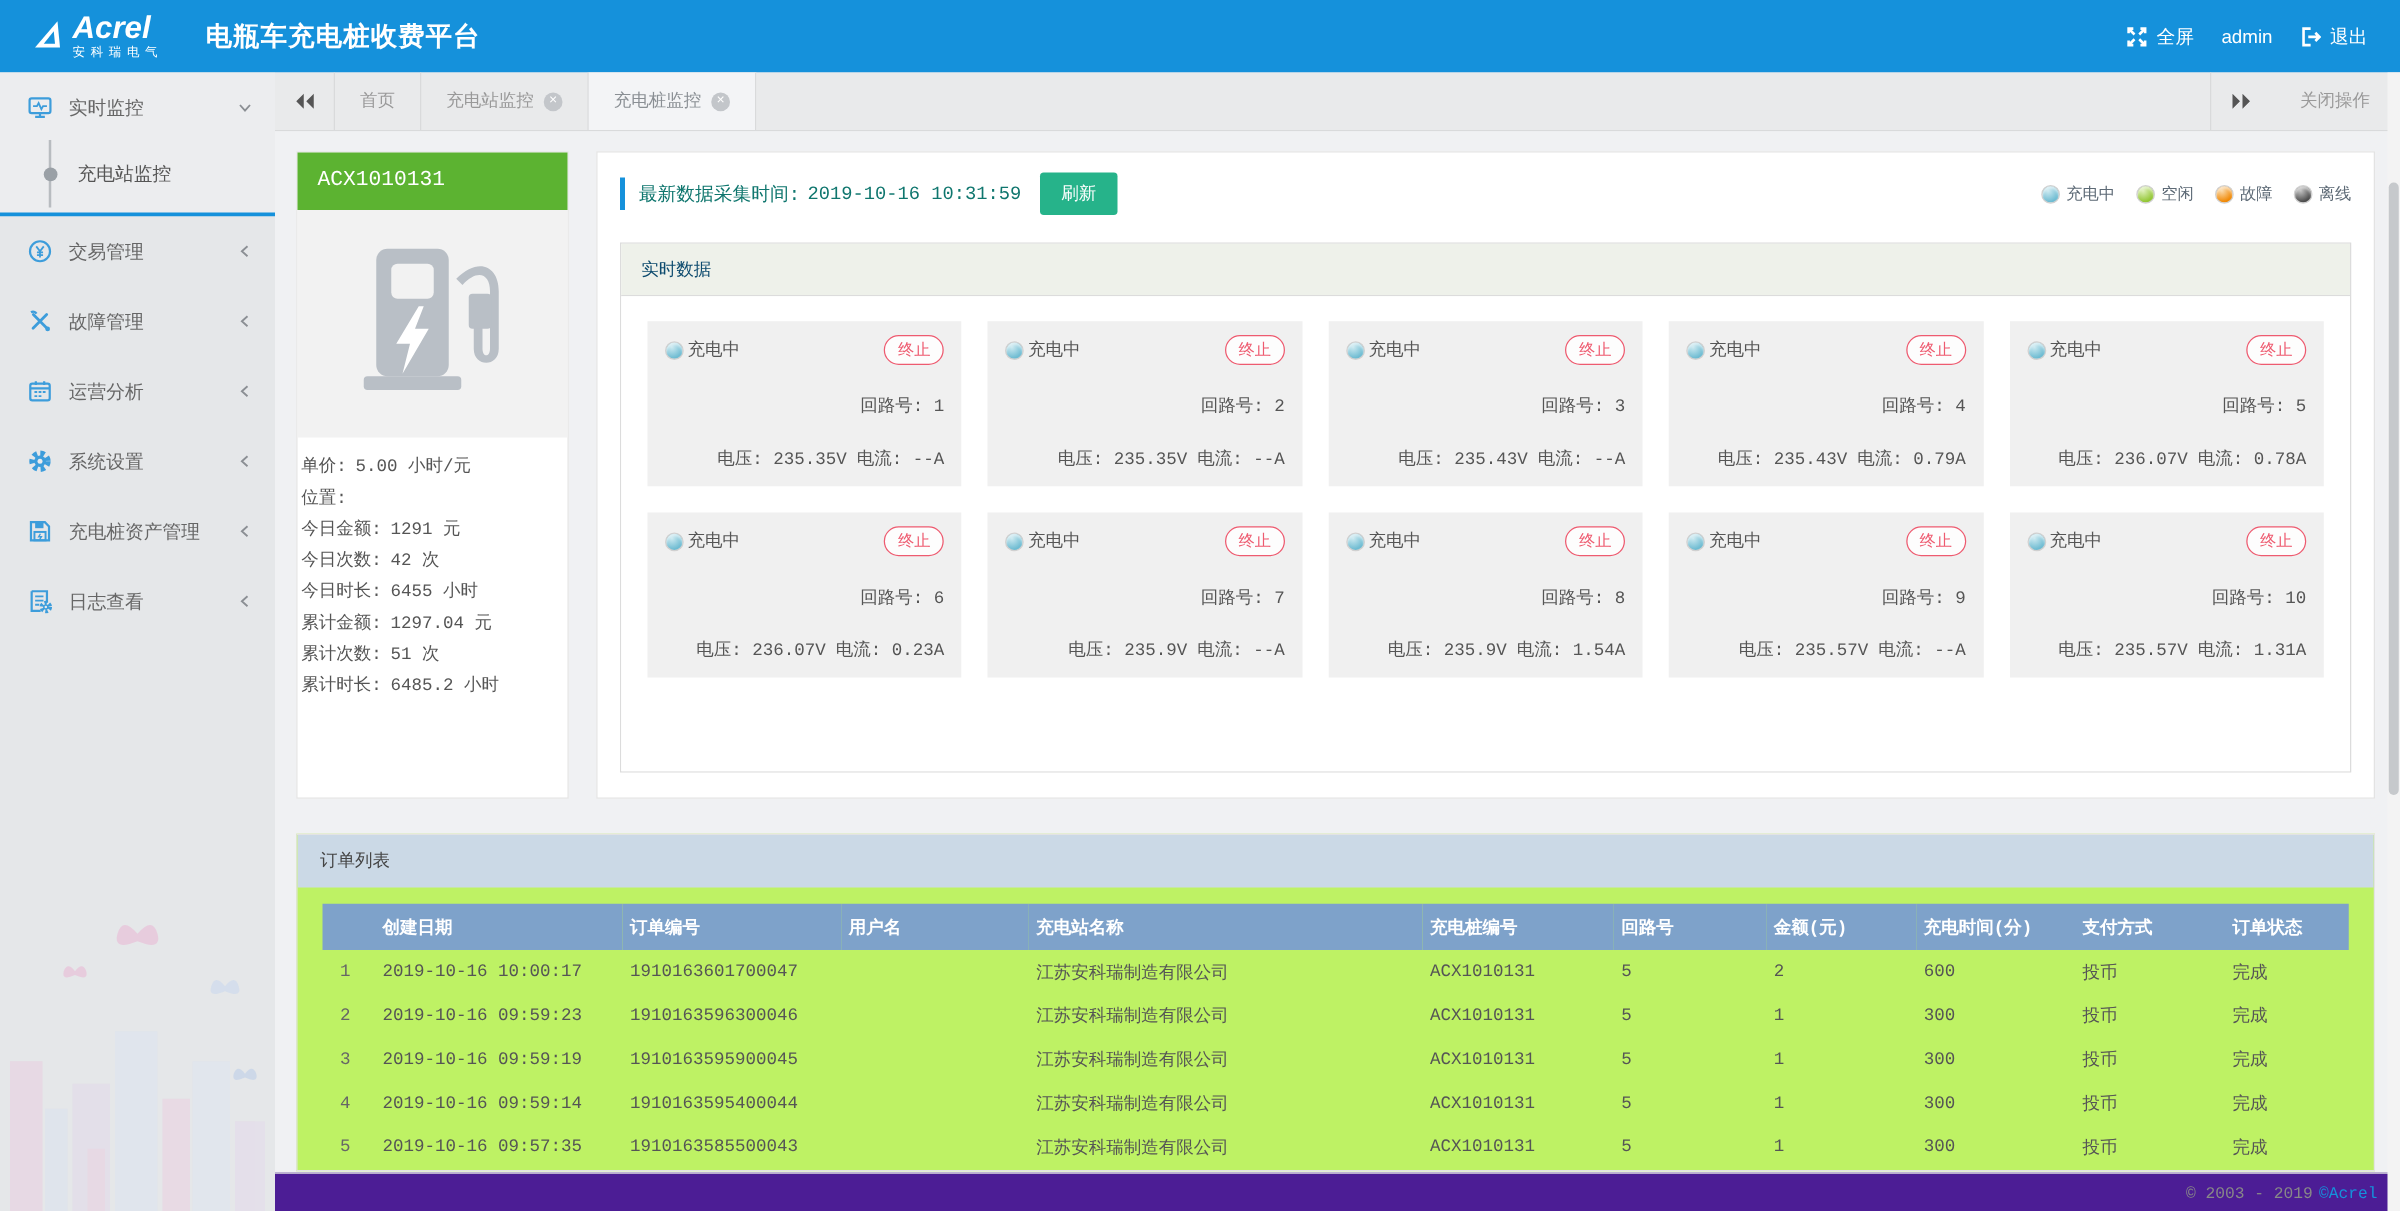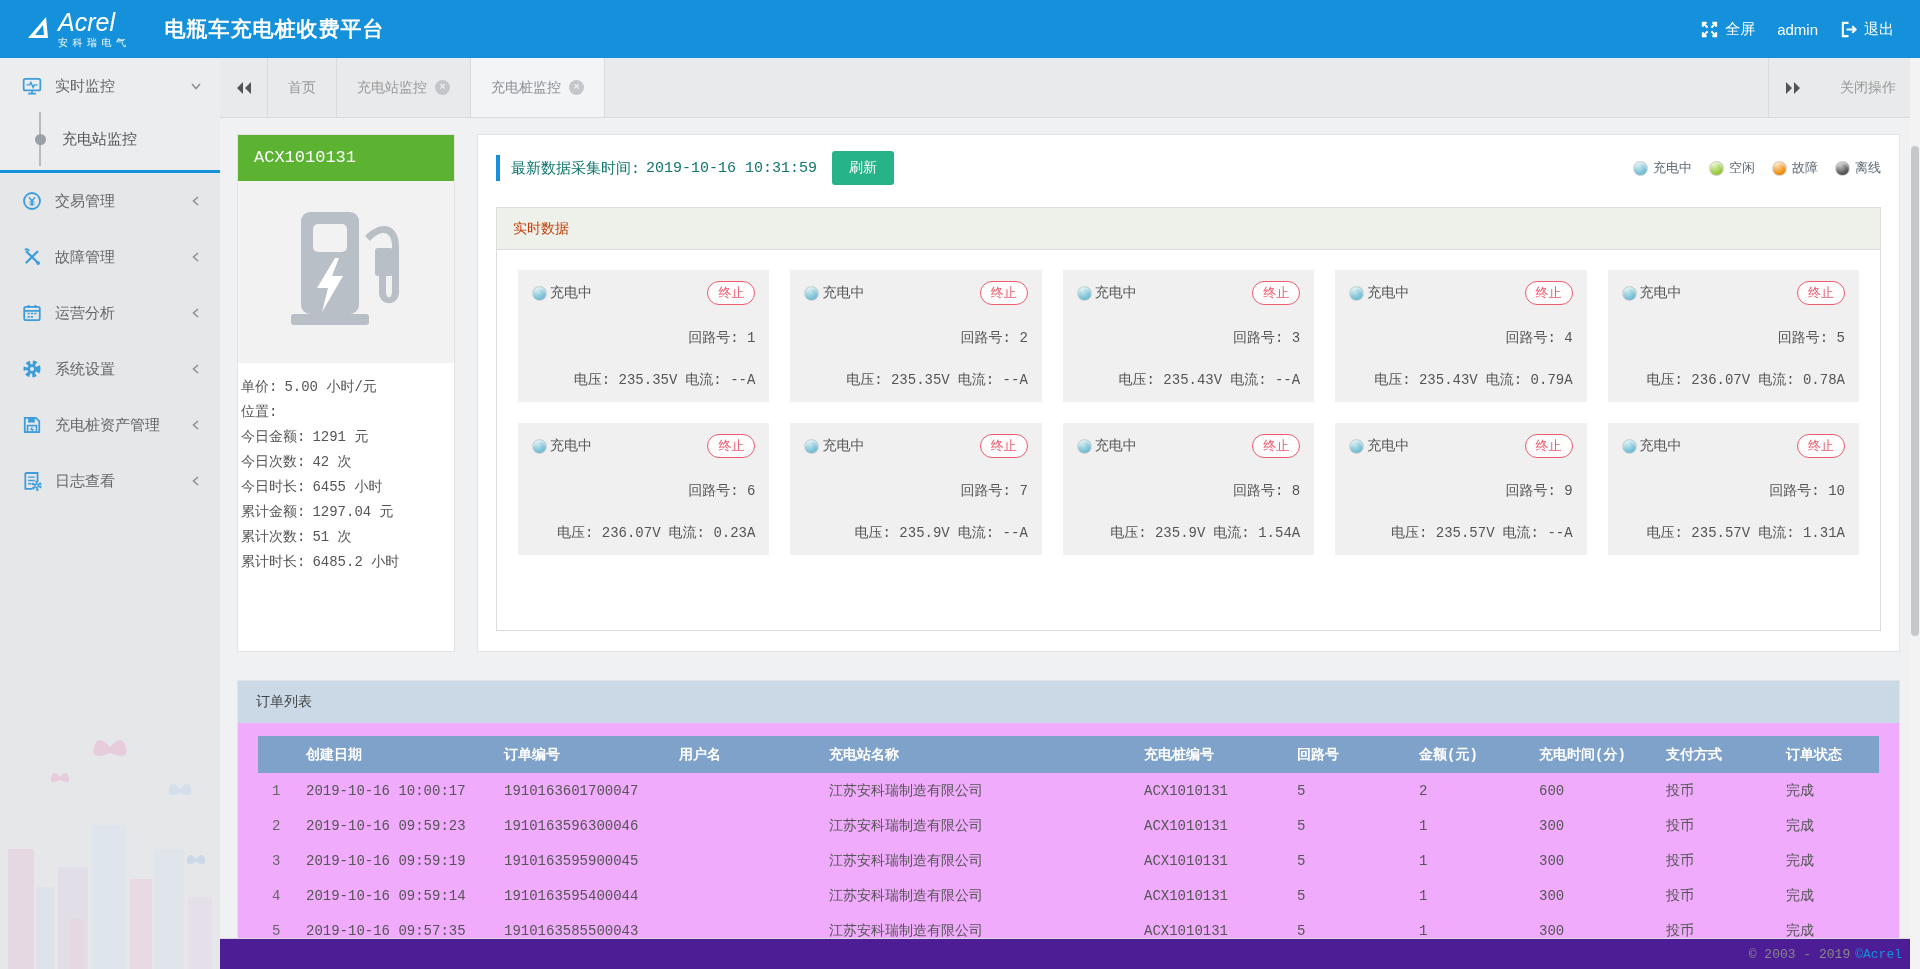--- a/index.html
+++ b/index.html
@@ -8,21 +8,21 @@
   }
   *{box-sizing:border-box; margin:0; padding:0;}
   html,body{width:1920px; height:969px; overflow:hidden;}
   body{font-family:"Liberation Sans","DejaVu Sans",sans-serif; background:#f0f1f3; color:#555;}
 
   
   .app-header{height:58px; background:var(--accent); display:flex; align-items:center; padding:0 26px; color:#fff;}
   .logo{display:flex; align-items:center; margin-right:34px;}
   .logo-mark{width:26px; height:30px; margin-right:6px;}
   .logo-texts{display:flex; flex-direction:column; line-height:1;}
-  .logo-name{font-size:25px; font-weight:normal; font-style:italic; letter-spacing:0px;}
+  .logo-name{font-size:25px; font-weight:bold; font-style:italic; letter-spacing:0px;}
   .logo-sub{font-size:10px; letter-spacing:4.5px; margin-top:3px;}
   .app-title{font-size:21px; font-weight:bold; letter-spacing:1px;}
   .header-right{margin-left:auto; display:flex; align-items:center; gap:22px; font-size:15px;}
   .header-link{display:flex; align-items:center; gap:7px; cursor:pointer;text-align:right;}
   .header-link svg{display:block;}
 
   
   .main-row{display:flex; height:911px;font-family:Liberation Mono, monospace;}
   .sidebar{width:220px; background:#e5e7e9; position:relative; flex-shrink:0; overflow:hidden;}
   .content-col{flex:1; display:flex; flex-direction:column; min-width:0;}
@@ -34,21 +34,21 @@
   .sb-item .sb-icon{width:20px; height:20px; margin-right:13px; display:flex; align-items:center; justify-content:center;}
   .sb-item .sb-label{flex:1; white-space:nowrap;}
   .sb-item .sb-caret{color:#8b8f94; display:flex;}
   .sb-sub{padding-bottom:6px;}
   .sb-subitem{position:relative; height:50px; display:flex; align-items:center; padding-left:62px; font-size:15px; color:#555; cursor:pointer;}
   .sb-track{position:absolute; left:39px; top:-2px; bottom:-2px; width:2px; background:#b8bcc0;}
   .sb-dot{position:absolute; left:34.5px; top:50%; margin-top:-5.5px; width:11px; height:11px; border-radius:50%; background:#9aa0a6;}
   .sb-deco{position:absolute; left:0; right:0; bottom:0; height:240px; pointer-events:none;}
 
   
-  .tabbar{height:60px; background:#e9eaeb; display:flex; align-items:stretch; border-bottom:1px solid #d9dadb; flex-shrink:0;}
+  .tabbar{height:47px; background:#e9eaeb; display:flex; align-items:stretch; border-bottom:1px solid #d9dadb; flex-shrink:0;}
   .tab-nav{width:48px; display:flex; align-items:center; justify-content:center; border-right:1px solid #d9dadb; color:#555; cursor:pointer;}
   .tab-nav.right{border-right:0; border-left:1px solid #d9dadb; margin-left:auto;}
   .tab{display:flex; align-items:center; gap:8px; padding:0 20px; font-size:14px; color:#999; border-right:1px solid #d9dadb; cursor:pointer;}
   .tab.active{background:#f3f4f6; color:#8a8f94;}
   .tab-close{width:15px; height:15px; border-radius:50%; background:#c3c6ca; color:#fff; font-size:11px; line-height:15px; text-align:center; display:inline-block;}
   .tab-closeops{display:flex; align-items:center; padding:0 24px; font-size:14px; color:#999; border-left:0; cursor:pointer;}
 
   
   .content-scroll{flex:1; padding:16px 20px 0 17px; overflow:hidden; background:#f0f1f3;}
   .top-row{display:flex; gap:22px;}
@@ -65,32 +65,32 @@
   .monitor-top{display:flex; align-items:center; height:36px;}
   .blue-bar{width:4px; height:26px; background:var(--accent); margin-right:11px;}
   .latest-label, .latest-time{font-size:15px; color:#0f766e;}
   .latest-time{margin-left:6px;}
   .refresh-btn{margin-left:15px; background:var(--teal); color:#fff; border:0; font-size:14px; padding:8px 17px; border-radius:3px; cursor:pointer; font-family:inherit;}
   .legend{margin-left:auto; display:flex; align-items:center; gap:17px;}
   .legend-item{display:flex; align-items:center; gap:5px; font-size:13px; color:#5d6a76;}
   .status-dot{width:15px; height:15px; border-radius:50%; border:1px solid #d0d0d0; box-shadow:inset 0 2px 2px rgba(255,255,255,.6);}
 
   .rt-panel{margin-top:21px; border:1px solid #dcdcdc; height:424px; display:flex; flex-direction:column;}
-  .rt-head{height:42px; background:#eef1ea; border-bottom:1px solid #dcdcdc; font-size:14px; color:#c2410c; display:flex; align-items:center; padding:0 16px;}
+  .rt-head{height:42px; background:#eef1ea; border-bottom:1px solid #dcdcdc; font-size:14px; color:#0c4a6e; display:flex; align-items:center; padding:0 16px;}
   .rt-body{flex:1; background:#fff; padding:20px 21px;}
   .circuit-grid{display:grid; grid-template-columns:repeat(5,1fr); gap:21px;}
   .circuit-card{background:#f0f0f0; padding:11px 14px 13px; font-size:14px; color:#555;}
   .cc-top{display:flex; align-items:center;}
   .cc-status{display:flex; align-items:center; gap:3px;}
   .cc-pill{margin-left:auto; border:1px solid var(--red); color:var(--red); background:rgba(255,255,255,.85); font-size:13px; padding:2px 10px; border-radius:12px; cursor:pointer; font-family:inherit;}
   .cc-line{text-align:right; margin-top:24px; white-space:nowrap;}
   .cc-line .sep{display:inline-block; width:8px;}
 
   
-  .orders-panel{margin-top:28px; height:270px; background:#f0abfc; border:1px solid #e3e3e3; overflow:hidden;}
+  .orders-panel{margin-top:28px; height:270px; background:#bef264; border:1px solid #e3e3e3; overflow:hidden;}
   .orders-head{height:42px; background:var(--orders-head); font-size:14px; color:#444; display:flex; align-items:center; padding:0 18px;}
   .orders-body{padding:13px 20px 0;}
   table{width:100%; border-collapse:collapse; table-layout:fixed;}
   thead th{background:var(--th-blue); color:#fff; font-size:14px; font-weight:bold; text-align:left; height:37px; padding:0 6px;}
   thead th:first-child{padding-left:14px;}
   tbody td{font-size:14px; color:#555; height:35px; padding:0 6px; overflow:hidden; white-space:nowrap;}
   tbody td:first-child{padding-left:14px; color:#666;}
 
   
   .app-footer{height:31px; background:#4c1d95; border-top:1px solid #dcdddf; display:flex; align-items:center; justify-content:flex-end; padding-right:18px; font-size:13px; color:#888; flex-shrink:0;}

